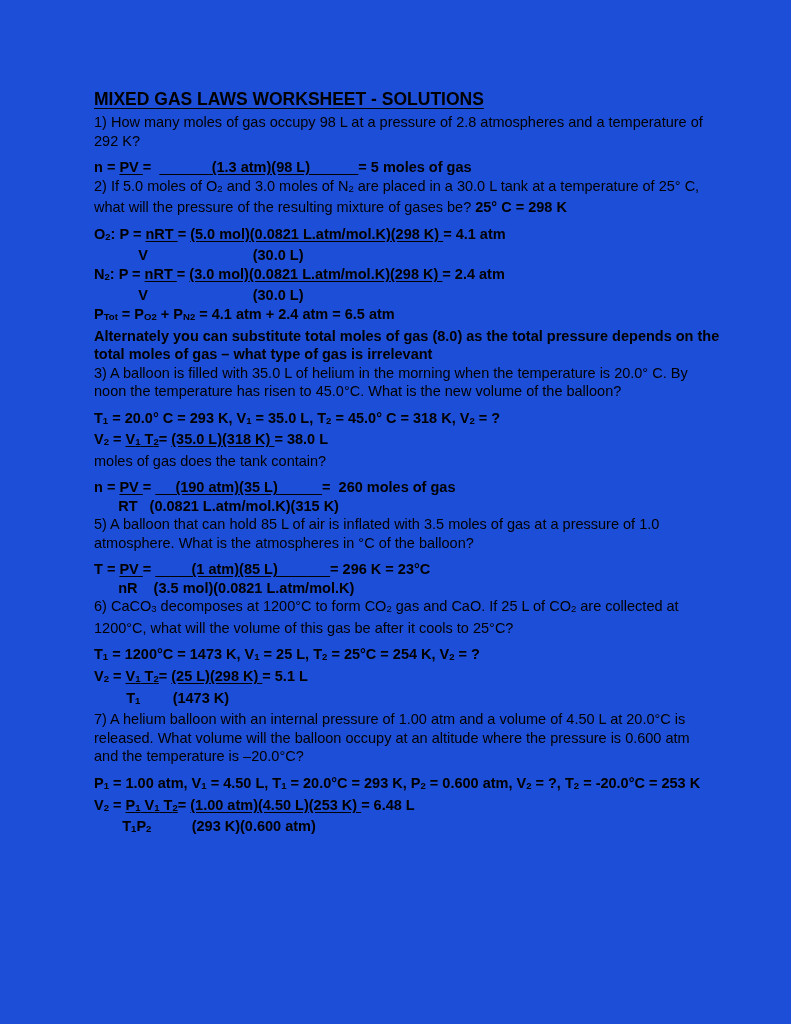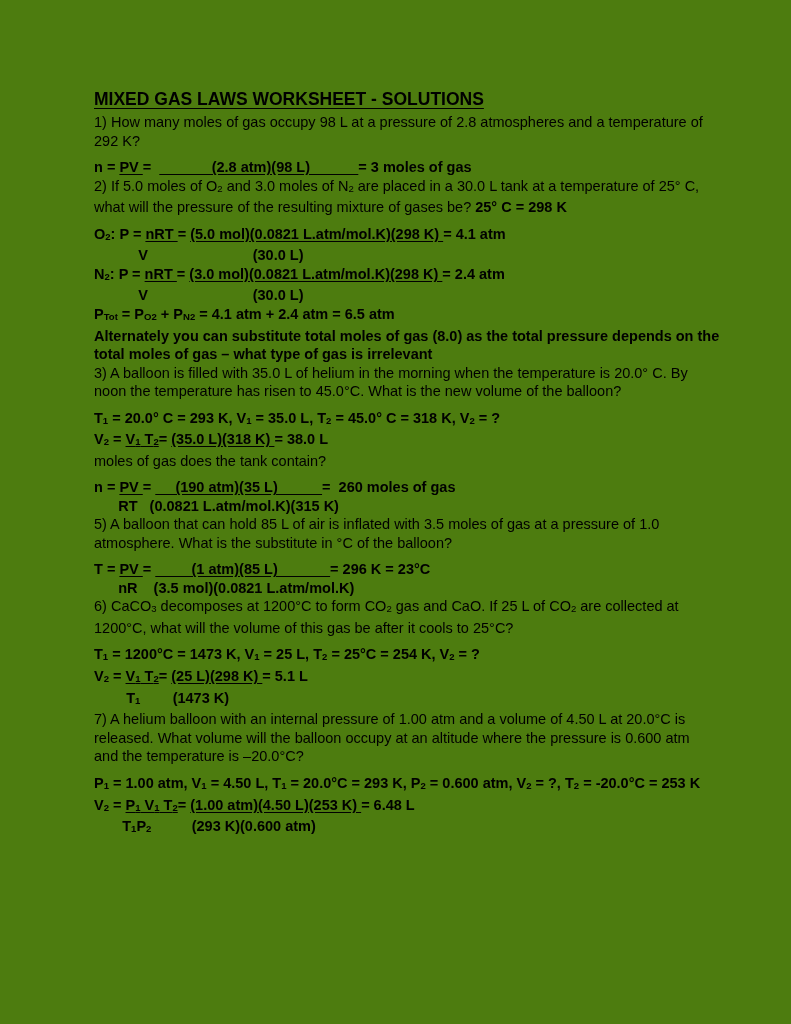--- a/index.html
+++ b/index.html
@@ -10,21 +10,21 @@
     overflow: hidden;
   }
   .page {
     box-sizing: border-box;
     width: 791px;
     height: 1024px;
     padding: 88px 10px 0 94px;
     font-family: "Liberation Sans", sans-serif;
     font-size: 14.5px;
     color: #000000;
-    background: #4d7c0f;
+    background: #1d4ed8;
   }
   .title {
     font-size: 17.5px;
     font-weight: bold;
     text-decoration: underline;
     text-underline-offset: 3px;
     line-height: 22px;
     margin-bottom: 3px;
     white-space: pre;
   }
@@ -44,21 +44,21 @@
 
 <div class="page">
   <div class="title">MIXED GAS LAWS WORKSHEET - SOLUTIONS</div>
   <div>
       <div class="block">
         <div class="line"><span class="seg">1) How many moles of gas occupy 98 L at a pressure of 2.8 atmospheres and a temperature of</span></div>
         <div class="line"><span class="seg">292 K?</span></div>
       </div>
       <div class="sp"></div>
       <div class="block">
-        <div class="line"><span class="seg b">n = </span><span class="seg b u">PV </span><span class="seg b">=  </span><span class="seg b u">             (2.8 atm)(98 L)            </span><span class="seg b">= 3 moles of gas</span></div>
+        <div class="line"><span class="seg b">n = </span><span class="seg b u">PV </span><span class="seg b">=  </span><span class="seg b u">             (1.3 atm)(98 L)            </span><span class="seg b">= 5 moles of gas</span></div>
       </div>
       <div class="block">
         <div class="line"><span class="seg">2) If 5.0 moles of O</span><span class="seg s">2</span><span class="seg"> and 3.0 moles of N</span><span class="seg s">2</span><span class="seg"> are placed in a 30.0 L tank at a temperature of 25° C,</span></div>
         <div class="line"><span class="seg">what will the pressure of the resulting mixture of gases be? </span><span class="seg b">25° C = 298 K</span></div>
       </div>
       <div class="sp"></div>
       <div class="block">
         <div class="line"><span class="seg b">O</span><span class="seg b s">2</span><span class="seg b">: P = </span><span class="seg b u">nRT </span><span class="seg b">= </span><span class="seg b u">(5.0 mol)(0.0821 L.atm/mol.K)(298 K) </span><span class="seg b">= 4.1 atm</span></div>
         <div class="line"><span class="seg b">           V                          (30.0 L)</span></div>
         <div class="line"><span class="seg b">N</span><span class="seg b s">2</span><span class="seg b">: P = </span><span class="seg b u">nRT </span><span class="seg b">= </span><span class="seg b u">(3.0 mol)(0.0821 L.atm/mol.K)(298 K) </span><span class="seg b">= 2.4 atm</span></div>
@@ -79,21 +79,21 @@
       <div class="block">
         <div class="line"><span class="seg">moles of gas does the tank contain?</span></div>
       </div>
       <div class="sp"></div>
       <div class="block">
         <div class="line"><span class="seg b">n = </span><span class="seg b u">PV </span><span class="seg b">= </span><span class="seg b u">     (190 atm)(35 L)           </span><span class="seg b">=  260 moles of gas</span></div>
         <div class="line"><span class="seg b">      RT   (0.0821 L.atm/mol.K)(315 K)</span></div>
       </div>
       <div class="block">
         <div class="line"><span class="seg">5) A balloon that can hold 85 L of air is inflated with 3.5 moles of gas at a pressure of 1.0</span></div>
-        <div class="line"><span class="seg">atmosphere. What is the substitute in °C of the balloon?</span></div>
+        <div class="line"><span class="seg">atmosphere. What is the atmospheres in °C of the balloon?</span></div>
       </div>
       <div class="sp"></div>
       <div class="block">
         <div class="line"><span class="seg b">T = </span><span class="seg b u">PV </span><span class="seg b">= </span><span class="seg b u">         (1 atm)(85 L)             </span><span class="seg b">= 296 K = 23°C</span></div>
         <div class="line"><span class="seg b">      nR    (3.5 mol)(0.0821 L.atm/mol.K)</span></div>
       </div>
       <div class="block">
         <div class="line"><span class="seg">6) CaCO</span><span class="seg s">3</span><span class="seg"> decomposes at 1200°C to form CO</span><span class="seg s">2</span><span class="seg"> gas and CaO. If 25 L of CO</span><span class="seg s">2</span><span class="seg"> are collected at</span></div>
         <div class="line"><span class="seg">1200°C, what will the volume of this gas be after it cools to 25°C?</span></div>
       </div>

